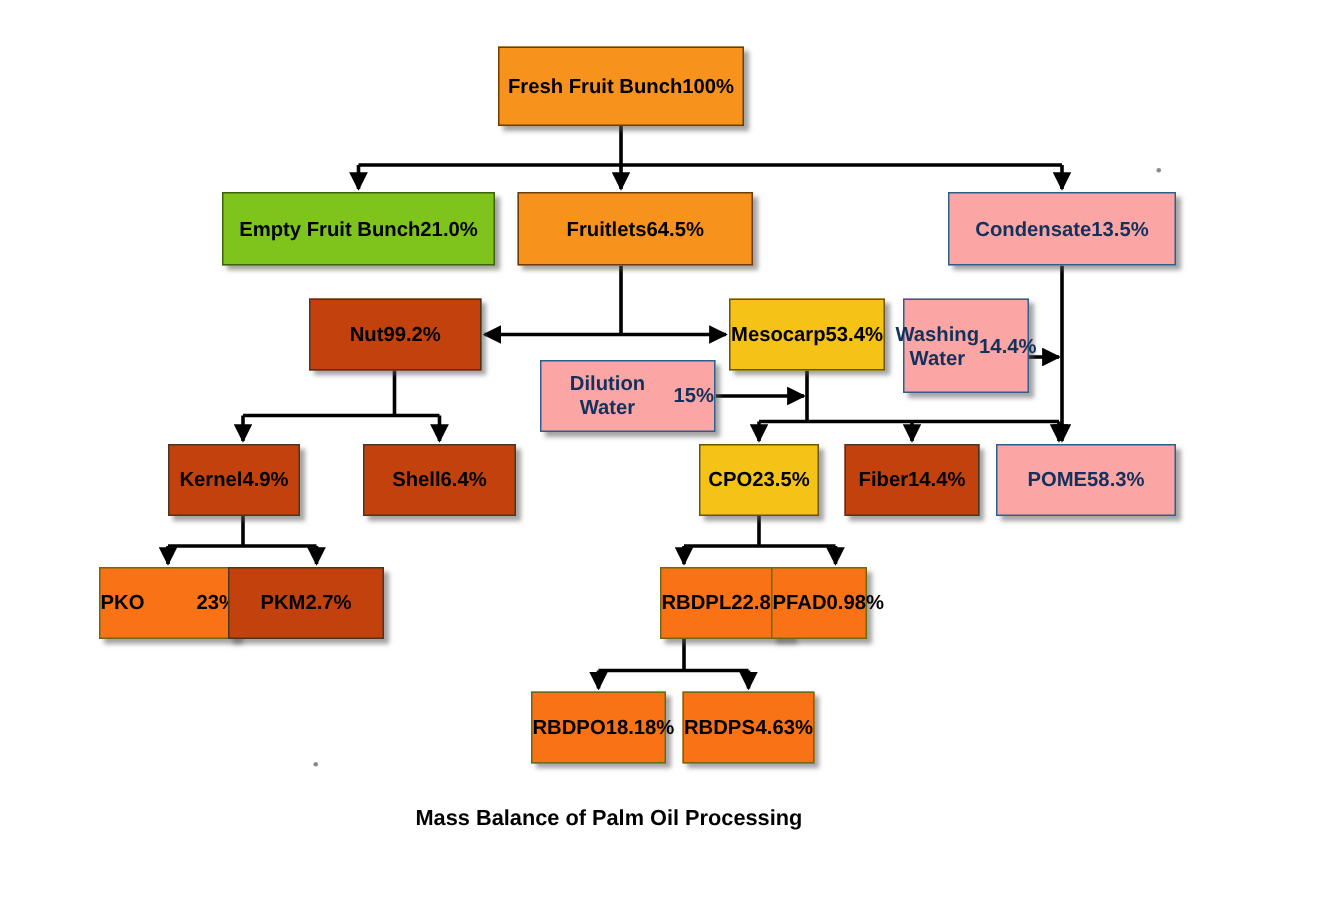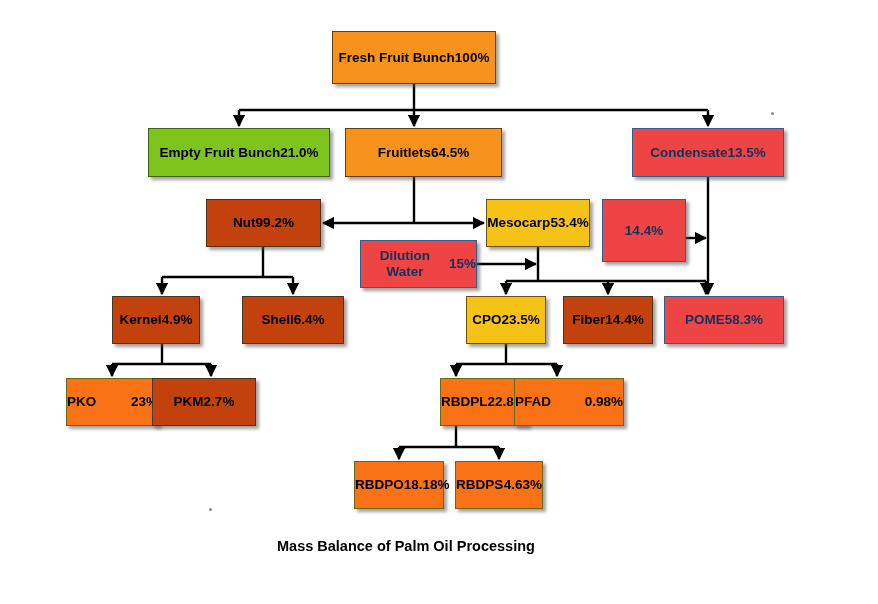--- a/index.html
+++ b/index.html
@@ -37,21 +37,21 @@
     color: #000000;
     box-shadow: 3px 3px 3px rgba(90,90,90,0.55);
     z-index: 5;
   }
   .node .lbl { display: block; }
   .node .val { display: block; }
 
   
   .c-orange      { background: #F7931D; border-color: #6b3c06; }
   .c-green       { background: #7FC41C; border-color: #3f6209; }
-  .c-blue        { background: #ef4444; border-color: #2d5f8f; color: #12315c; }
+  .c-blue        { background: #fca5a5; border-color: #2d5f8f; color: #12315c; }
   .c-tan         { background: #c2410c; border-color: #4a3520; }
   .c-gold        { background: #F5C216; border-color: #6b5406; }
   .c-paleyellow  { background: #f97316; border-color: #6b6a10; justify-content: space-between; }
 
   .caption {
     position: absolute;
     font-weight: bold;
     font-size: 14.5px;
     color: #000000;
     white-space: nowrap;
@@ -140,20 +140,21 @@
       </div>
       <div class="node c-tan" style="left: 206px; top: 199px; width: 115px; height: 48px;">
         <span class="lbl">Nut</span>
         <span class="val">99.2%</span>
       </div>
       <div class="node c-gold" style="left: 486px; top: 199px; width: 104px; height: 48px;">
         <span class="lbl">Mesocarp</span>
         <span class="val">53.4%</span>
       </div>
       <div class="node c-blue" style="left: 602px; top: 199px; width: 84px; height: 63px;">
+        <span class="lbl">Washing Water</span>
         <span class="val">14.4%</span>
       </div>
       <div class="node c-blue" style="left: 360px; top: 240px; width: 117px; height: 48px;">
         <span class="lbl">Dilution Water</span>
         <span class="val">15%</span>
       </div>
       <div class="node c-tan" style="left: 112px; top: 296px; width: 88px; height: 48px;">
         <span class="lbl">Kernel</span>
         <span class="val">4.9%</span>
       </div>
@@ -178,21 +179,21 @@
         <span class="val">23%</span>
       </div>
       <div class="node c-tan" style="left: 152px; top: 378px; width: 104px; height: 48px;">
         <span class="lbl">PKM</span>
         <span class="val">2.7%</span>
       </div>
       <div class="node c-paleyellow" style="left: 412px; top: 378px; width: 88px; height: 48px; margin-left: 28px;">
         <span class="lbl">RBDPL</span>
         <span class="val">22.82%</span>
       </div>
-      <div class="node c-paleyellow" style="left: 514px; top: 378px; width: 110px; height: 48px;">
+      <div class="node c-paleyellow" style="left: 514px; top: 378px; width: 64px; height: 48px;">
         <span class="lbl">PFAD</span>
         <span class="val">0.98%</span>
       </div>
       <div class="node c-paleyellow" style="left: 354px; top: 461px; width: 90px; height: 48px;">
         <span class="lbl">RBDPO</span>
         <span class="val">18.18%</span>
       </div>
       <div class="node c-paleyellow" style="left: 455px; top: 461px; width: 88px; height: 48px;">
         <span class="lbl">RBDPS</span>
         <span class="val">4.63%</span>

